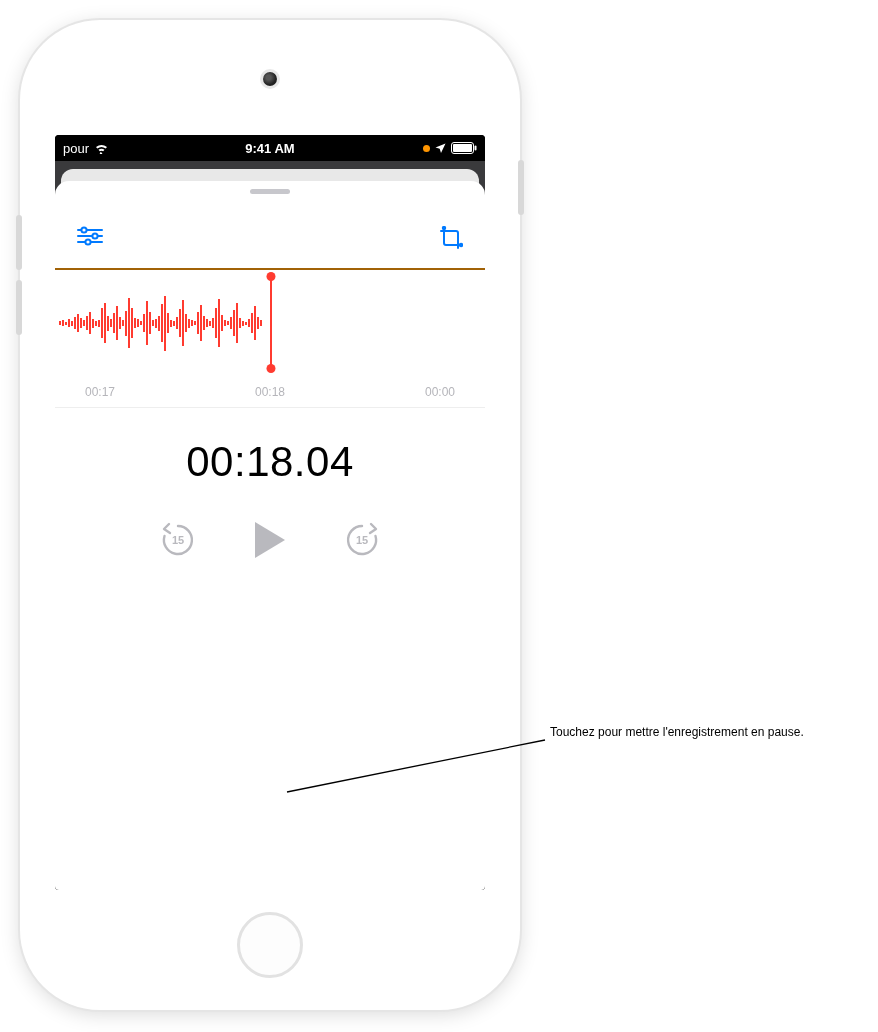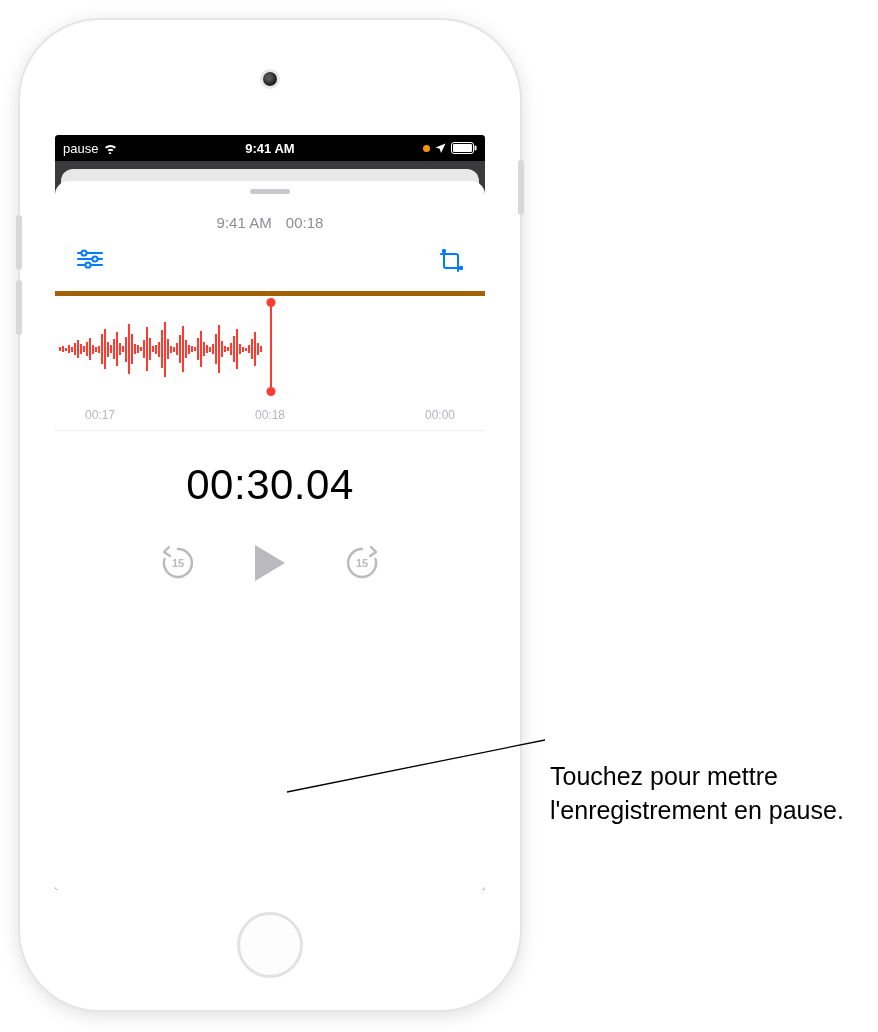--- a/index.html
+++ b/index.html
@@ -109,21 +109,21 @@
   .rec-meta .dur { margin-left: 10px; }
   .tool-row {
     display: flex;
     justify-content: space-between;
     padding: 18px 22px 10px;
   }
   .tool-btn { color: #007aff; }
   .waveform-zone {
     position: relative;
     height: 140px;
-    border-top: 5px solid #a16207;
+    border-top: 2px solid #a16207;
     border-bottom: 1px solid #eee;
     margin-top: 4px;
   }
   .wave-track {
     position: absolute;
     left: 0; height: 70px; top: 18px;
     display: flex;
     align-items: center;
     gap: 1.5px;
     padding-left: 4px;
@@ -212,44 +212,43 @@
     color: #c3dff6;
     font-size: 20px;
     font-weight: 600;
   }
   
   .callout {
     position: absolute;
     left: 550px;
     top: 724px;
     width: 310px;
-    font-size: 25px;
+    font-size: 12px;
     line-height: 1.35;
     color: #000;
-    margin-top: 36px;
   }
   .callout-line {
     position: absolute;
     pointer-events: none;
   }
 </style>
 </head>
 <body>
 
 <div class="device">
   <div class="side-btn vol-up"></div>
   <div class="side-btn vol-down"></div>
   <div class="side-btn power"></div>
   <div class="camera"></div>
   <div class="home-btn"></div>
 
   <div class="screen">
     <div class="status-bar">
       <div class="status-left">
-        <span>pause</span>
+        <span>pour</span>
         <span class="wifi-icon">
           <svg width="15" height="11" viewBox="0 0 15 11">
               <path d="M7.5 9.5a1.2 1.2 0 100 2.2 1.2 1.2 0 000-2.2zM4.5 6.8a5 5 0 016 0l-1.3 1.5a3 3 0 00-3.4 0L4.5 6.8zM2 4a9 9 0 0111 0l-1.3 1.5a7 7 0 00-8.4 0L2 4z" fill="#fff"></path>
             </svg>
         </span>
       </div>
       <div class="status-center">9:41 AM</div>
       <div class="status-right">
         <span class="orange-dot"></span>
         <span class="loc-icon">
@@ -265,24 +264,20 @@
             </svg>
         </span>
       </div>
     </div>
 
     <div class="sheet-bg"></div>
     <div class="sheet-peek"></div>
 
     <div class="sheet">
       <div class="grabber"></div>
-      <div class="rec-meta">
-        <span>9:41 AM</span>
-        <span class="dur">00:18</span>
-      </div>
 
       <div class="tool-row">
         <span class="tool-btn">
           <svg width="26" height="20" viewBox="0 0 26 20">
             <g stroke="#007aff" stroke-width="2" fill="none" stroke-linecap="round">
               <line x1="1" y1="4" x2="25" y2="4"></line>
                 <circle cx="7" cy="4" r="2.6" fill="#fff"></circle>
               <line x1="1" y1="10" x2="25" y2="10"></line>
                 <circle cx="18" cy="10" r="2.6" fill="#fff"></circle>
               <line x1="1" y1="16" x2="25" y2="16"></line>
@@ -375,21 +370,21 @@
             <div class="wave-bar" style="height: 6px;"></div>
           </div>
         <div class="playhead"></div>
         <div class="time-ticks">
           <span>00:17</span>
           <span>00:18</span>
           <span>00:00</span>
         </div>
       </div>
 
-      <div class="big-time">00:30.04</div>
+      <div class="big-time">00:18.04</div>
 
       <div class="transport">
         <div class="skip-btn">
           <svg width="38" height="38" viewBox="0 0 38 38">
             <path d="M19 5a14 14 0 11-13.5 10" fill="none" stroke="#b9b9be" stroke-width="2.4" stroke-linecap="round"></path>
             <path d="M10 3l-5 5 6 4" fill="none" stroke="#b9b9be" stroke-width="2.4" stroke-linecap="round" stroke-linejoin="round"></path>
           </svg>
           <span class="skip-num">15</span>
         </div>
         <div class="play-tri">

